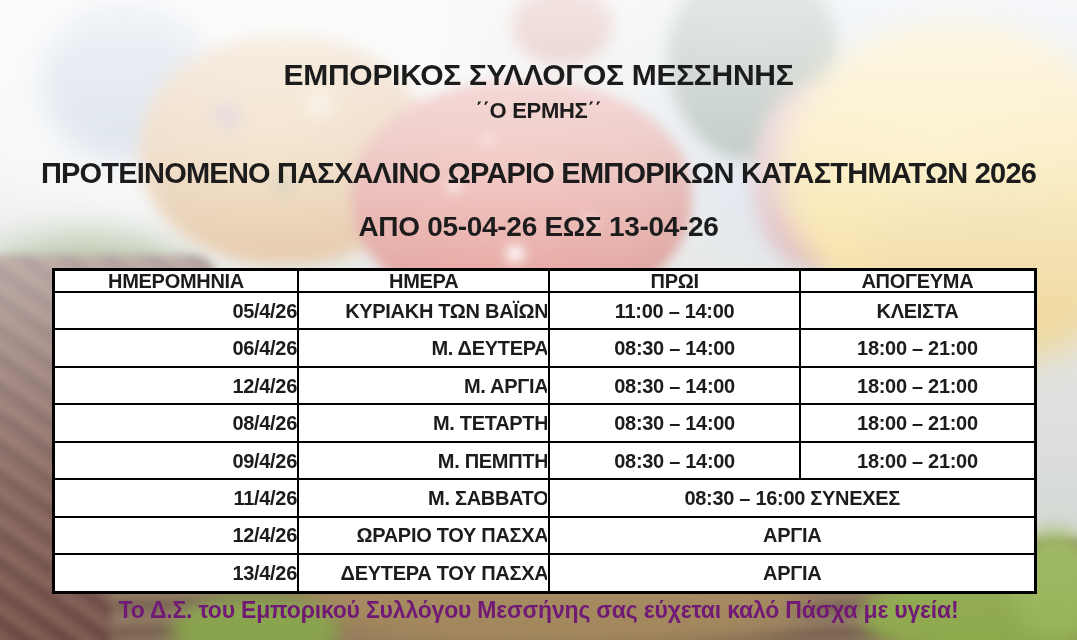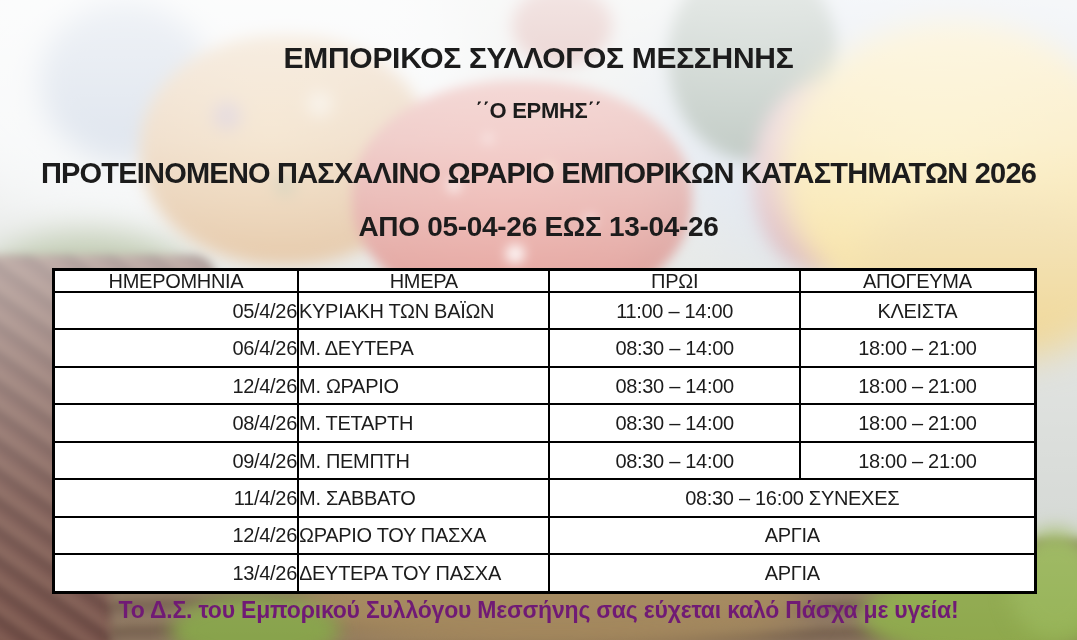--- a/index.html
+++ b/index.html
@@ -46,34 +46,34 @@
   .straw-mid{left:290px;top:555px;width:520px;height:100px;background:#9b7d4f;filter:blur(14px);}
   .grass-1{left:170px;top:595px;width:170px;height:70px;background:var(--grass-green);filter:blur(9px);}
   .grass-2{left:860px;top:570px;width:250px;height:90px;background:#86a23f;filter:blur(9px);}
   .grass-3{left:1010px;top:530px;width:90px;height:110px;background:#8fae4b;filter:blur(10px);}
   .overlay{position:absolute;inset:0;
     background:linear-gradient(180deg,rgba(255,255,255,.86) 0%,rgba(255,255,255,.72) 22%,rgba(255,255,255,.52) 42%,
       rgba(255,255,255,.34) 60%,rgba(255,255,255,.18) 78%,rgba(255,255,255,.07) 100%);}
 
   
   .heading{position:absolute;left:0;width:100%;text-align:center;font-weight:bold;color:var(--text);letter-spacing:-0.3px;}
-  .h-org{top:41px;font-size:30px;}
+  .h-org{top:58px;font-size:30px;}
   .h-alias{top:98px;font-size:22px;}
   .h-sub{top:157px;font-size:29px;letter-spacing:-0.8px;}
   .h-range{top:211px;font-size:28px;}
 
   table.schedule{position:absolute;left:52px;top:268px;width:985px;height:326px;
     border-collapse:collapse;table-layout:fixed;background:var(--table-background);
     border:3px solid var(--table-border);}
   table.schedule th,table.schedule td{border:2px solid var(--table-border);
-    font-weight:normal;font-size:20px;color:var(--text);padding:0;line-height:1;
+    font-weight:bold;font-size:20px;color:var(--text);padding:0;line-height:1;
     letter-spacing:-0.3px;overflow:hidden;white-space:nowrap;}
   table.schedule th{text-align:center;}
   td.c-date{text-align:right;}
-  td.c-day{text-align:left;padding-left:13px;border-radius:14px;}
+  td.c-day{text-align:right;padding-left:13px;border-radius:14px;}
   td.c-time{text-align:center;}
   td.c-merged{text-align:center;white-space:pre;}
 
   .footer-msg{position:absolute;left:0;top:597px;width:100%;text-align:center;
     font-weight:bold;font-size:23px;color:#701a75;letter-spacing:-0.2px;}
 </style>
 </head>
 <body>
 
 <div id="stage">
@@ -128,21 +128,21 @@
           <td class="c-time">ΚΛΕΙΣΤΑ</td>
         </tr>
         <tr>
           <td class="c-date">06/4/26</td>
           <td class="c-day">Μ. ΔΕΥΤΕΡΑ</td>
           <td class="c-time">08:30 – 14:00</td>
           <td class="c-time">18:00 – 21:00</td>
         </tr>
         <tr>
           <td class="c-date">12/4/26</td>
-          <td class="c-day">Μ. ΩΡΑΡΙΟ</td>
+          <td class="c-day">Μ. ΑΡΓΙΑ</td>
           <td class="c-time">08:30 – 14:00</td>
           <td class="c-time">18:00 – 21:00</td>
         </tr>
         <tr>
           <td class="c-date">08/4/26</td>
           <td class="c-day">Μ. ΤΕΤΑΡΤΗ</td>
           <td class="c-time">08:30 – 14:00</td>
           <td class="c-time">18:00 – 21:00</td>
         </tr>
         <tr>

